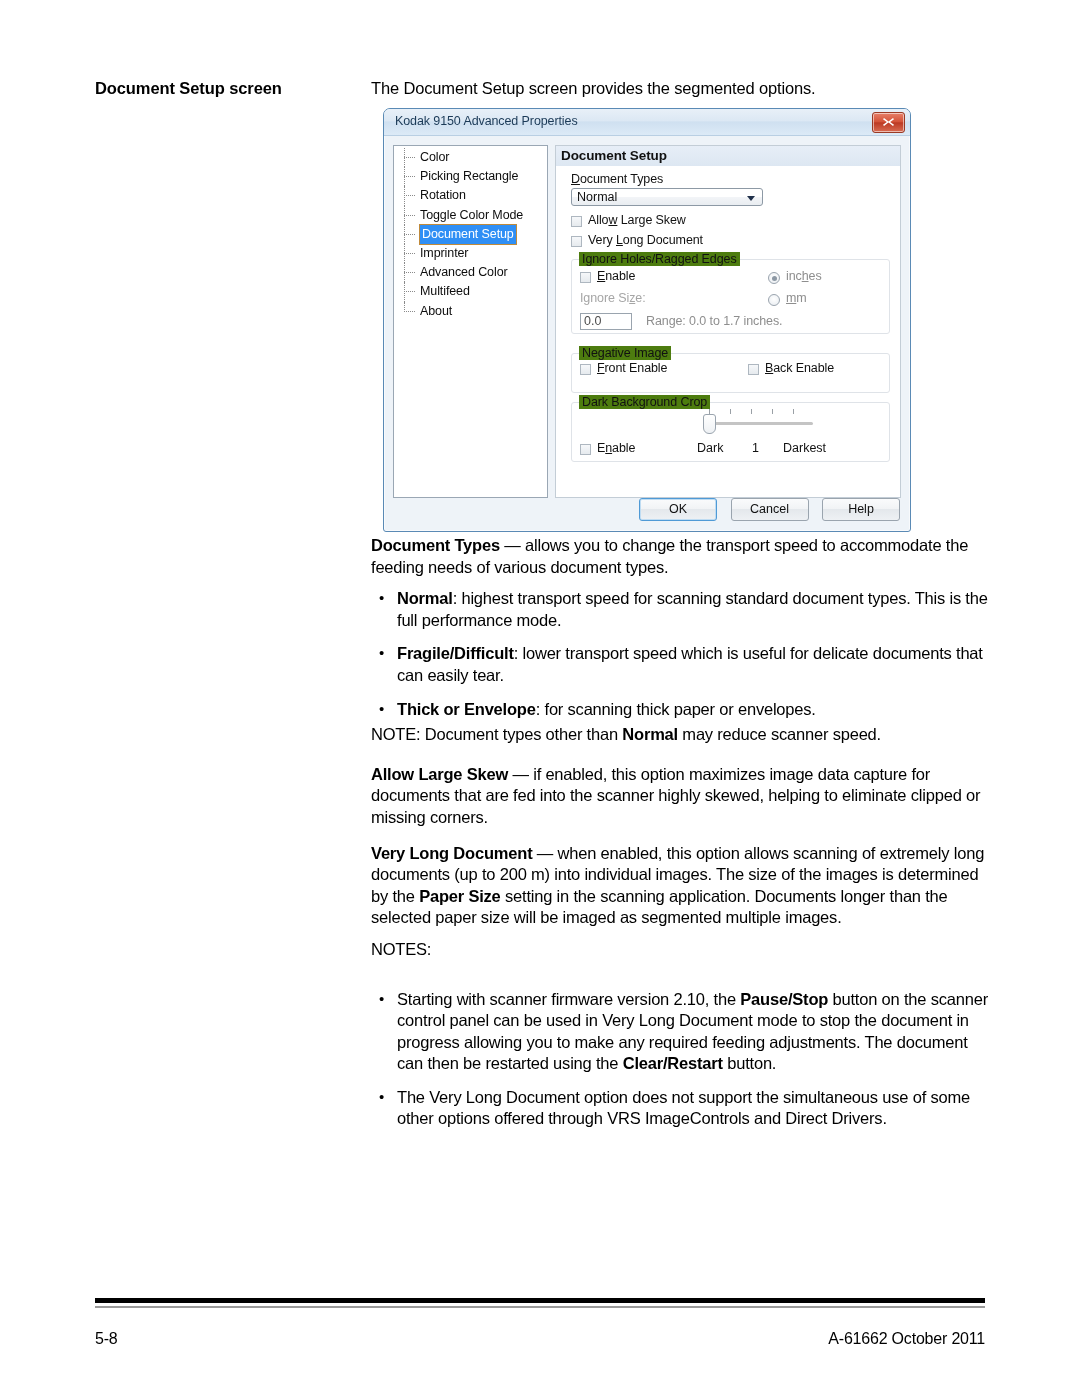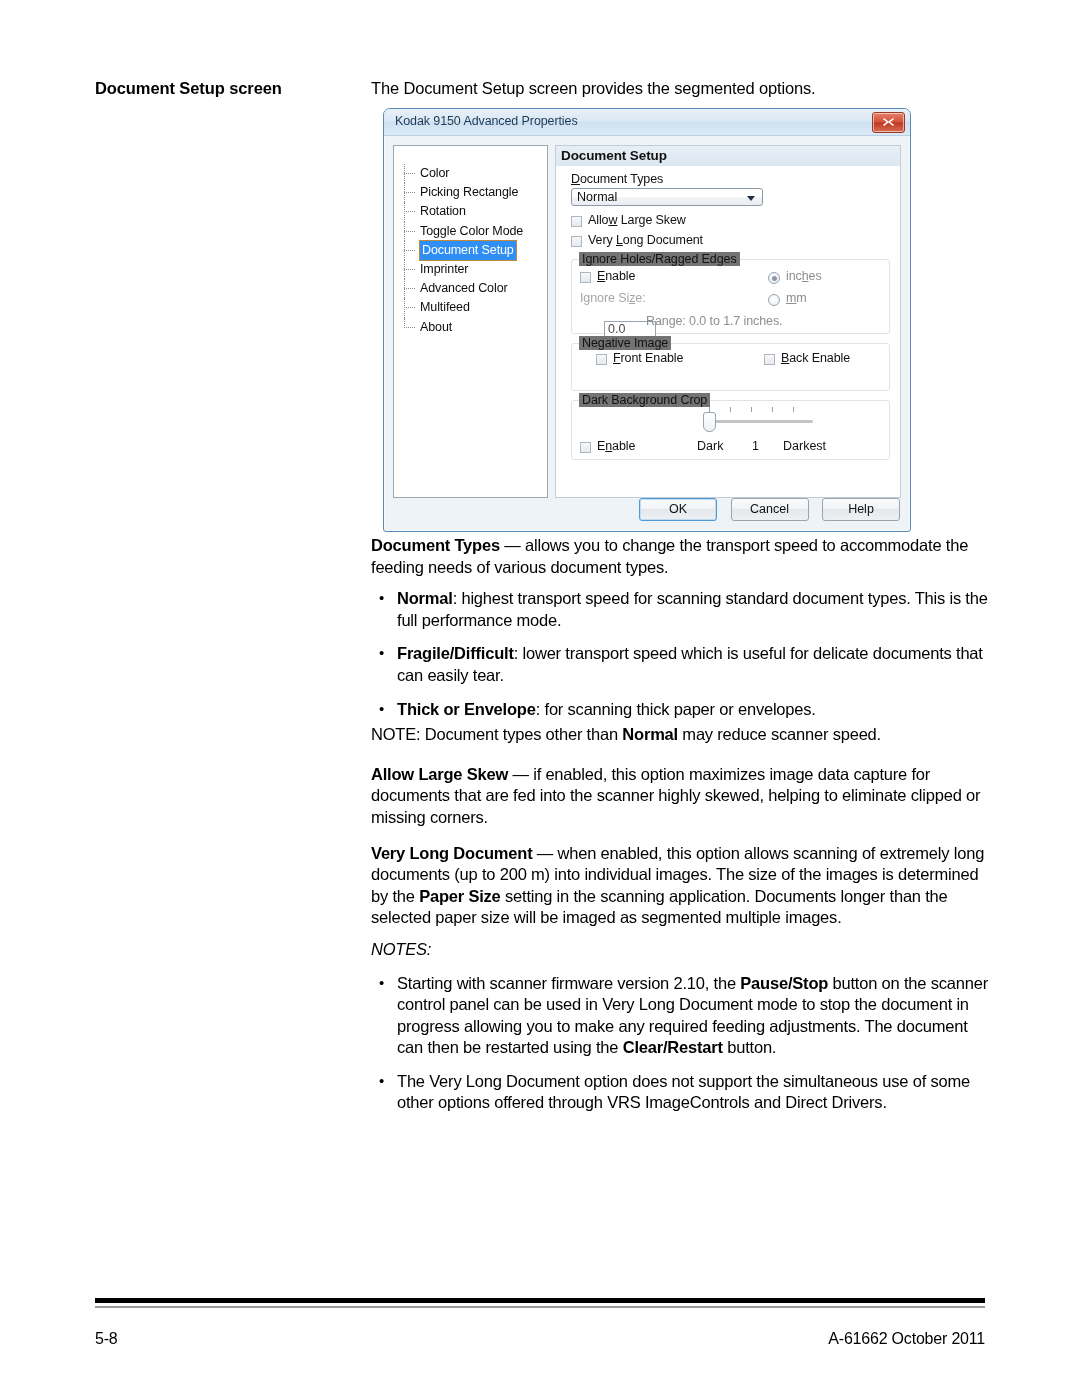--- a/index.html
+++ b/index.html
@@ -243,21 +243,21 @@
     position: relative;
     border: 1px solid #dfe3e8;
     border-radius: 3px;
     margin-top: 6px;
     box-sizing: border-box;
   }
   .group > .legend {
     position: absolute;
     left: 7px;
     top: -8px;
-    background: #737373;
+    background: #4d7c0f;
     padding: 0 3px;
     font-size: 12.5px;
     letter-spacing: -0.1px;
     white-space: nowrap;
   }
   .group-body { padding: 9px 10px 7px 8px; position: relative; }
 
   .radio {
     position: absolute;
     width: 12px; height: 12px;
@@ -429,21 +429,21 @@
         <div class="close-btn">
           <svg width="13" height="10" viewBox="0 0 13 10" aria-hidden="true">
             <path d="M2 1 L6.5 4.6 L11 1 L12 2.2 L8.2 5 L12 7.8 L11 9 L6.5 5.4 L2 9 L1 7.8 L4.8 5 L1 2.2 Z" fill="#ffffff"></path>
           </svg>
         </div>
       </div>
 
       <div class="dlg-body">
 
         <div class="tree-panel">
-          <div style="padding-top:18px">
+          <div style="padding-top:2px">
             <div class="tree-item">
               <span class="vline"></span>
               <span class="dash"></span>
               <span class="lbl">Color</span>
             </div>
             <div class="tree-item">
               <span class="vline"></span>
               <span class="dash"></span>
               <span class="lbl">Picking Rectangle</span>
             </div>
@@ -515,27 +515,27 @@
                   <span class="cklabel"><u class="acc">E</u>nable</span>
                   <span class="radio on" style="left:188px; top:3px;"></span>
                   <span class="cklabel dim" style="left:206px; color:#8e8e8e;">inc<u class="acc">h</u>es</span>
                 </div>
                 <div class="ckrow" style="height:22px;">
                   <span class="cklabel dim" style="left:0px;">Ignore Si<u class="acc">z</u>e:</span>
                   <span class="radio" style="left:188px; top:3px;"></span>
                   <span class="cklabel dim" style="left:206px; color:#8e8e8e;"><u class="acc">m</u>m</span>
                 </div>
                 <div style="position:relative; height:20px;">
-                  <span class="txtbox" style="position:absolute; left:0; top:8px; display:inline-block;margin-left:24px;">0.0</span>
+                  <span class="txtbox" style="position:absolute; left:0; top:0; display:inline-block;">0.0</span>
                   <span class="cklabel dim" style="left:66px; top:1px; color:#8e8e8e;">Range: 0.0 to 1.7 inches.</span>
                 </div>
               </div>
             </div>
 
-            <div class="group" style="height:48px; margin-top:9px;padding-left:16px;">
+            <div class="group" style="height:40px; margin-top:19px;">
               <span class="legend">Negative Image</span>
               <div class="group-body" style="padding-top:7px;">
                 <div class="ckrow" style="height:18px;">
                   <span class="ckbox"></span>
                   <span class="cklabel"><u class="acc">F</u>ront Enable</span>
                   <span class="ckbox" style="left:168px;"></span>
                   <span class="cklabel" style="left:185px;"><u class="acc">B</u>ack Enable</span>
                 </div>
               </div>
             </div>
@@ -590,21 +590,21 @@
 
     <p class="bullet" style="margin-bottom:4px;"><b>Thick or Envelope</b><span>: for scanning thick paper or envelopes.</span></p>
 
 
     <p class="para" style="margin-bottom:18px;"><span>NOTE: Document types other than </span><b>Normal</b><span> may reduce scanner speed.</span></p>
 
     <p class="para"><b>Allow Large Skew</b><span> — if enabled, this option maximizes image data capture for documents that are fed into the scanner highly skewed, helping to eliminate clipped or missing corners.</span></p>
 
     <p class="para" style="margin-bottom:10px;"><b>Very Long Document</b><span> — when enabled, this option allows scanning of extremely long documents (up to 200 m) into individual images. The size of the images is determined by the </span><b>Paper Size</b><span> setting in the scanning application. Documents longer than the selected paper size will be imaged as segmented multiple images.</span></p>
 
-    <p class="para" style="margin-bottom:12px;font-style:italic;">NOTES:</p>
+    <p class="para" style="margin-bottom:28px;">NOTES:</p>
 
     <p class="bullet"><span>Starting with scanner firmware version 2.10, the </span><b>Pause/Stop</b><span> button on the scanner control panel can be used in Very Long Document mode to stop the document in progress allowing you to make any required feeding adjustments. The document can then be restarted using the </span><b>Clear/Restart</b><span> button.</span></p>
 
     <p class="bullet">The Very Long Document option does not support the simultaneous use of some other options offered through VRS ImageControls and Direct Drivers.</p>
 
   </div>
 
   <div class="footer-rule-thick"></div>
   <div class="footer-rule-thin"></div>
   <div class="footer-left">5-8</div>

